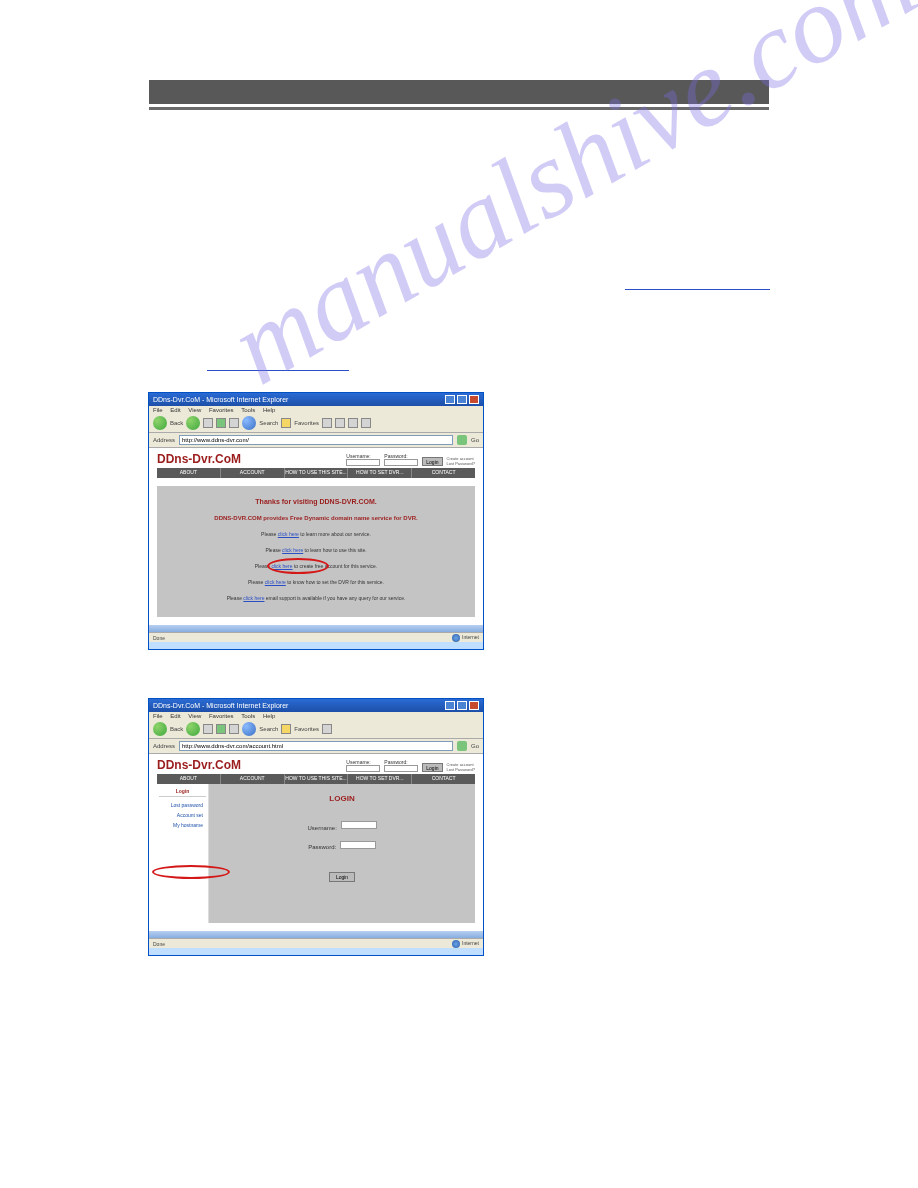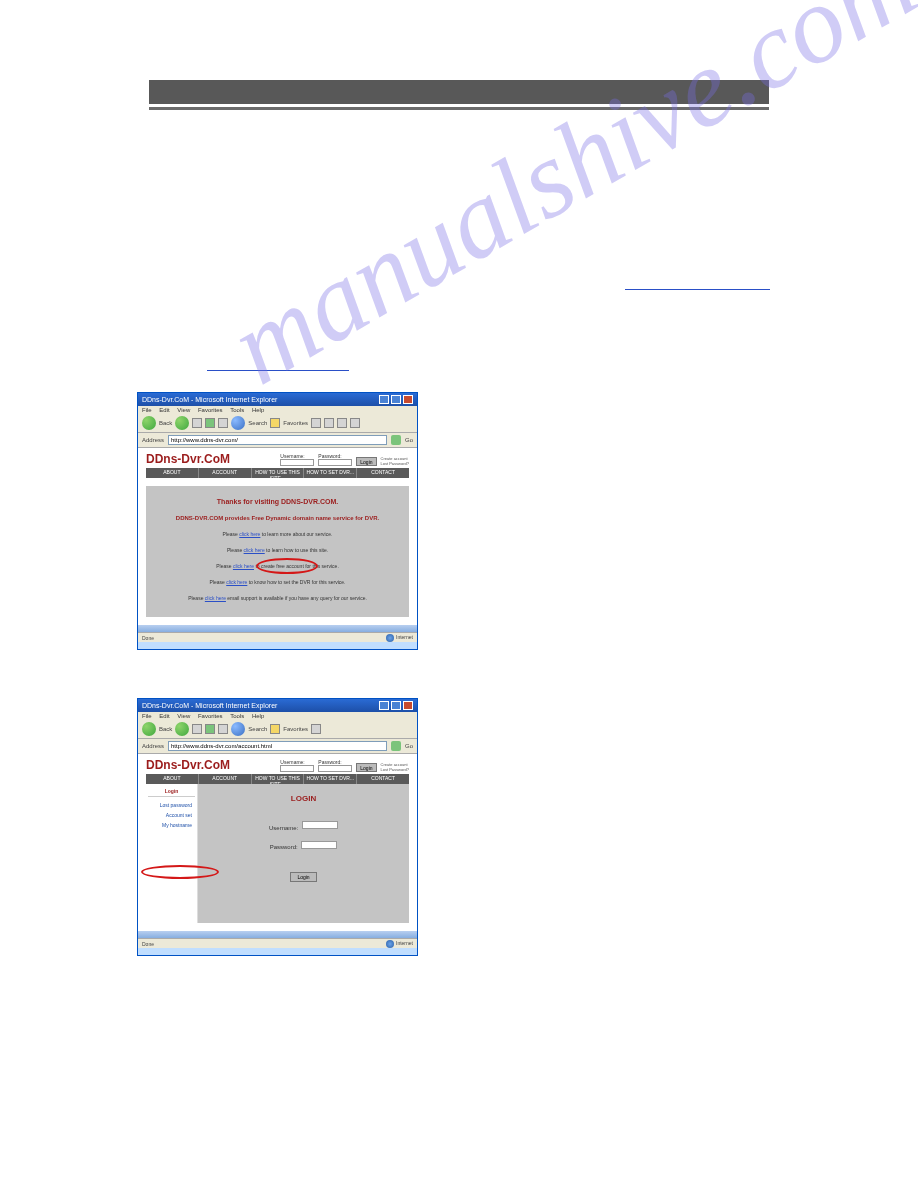--- a/index.html
+++ b/index.html
@@ -40,22 +40,22 @@
     position: absolute;
     color: #2a4fc7;
     font-size: 13px;
     border-bottom: 1px solid #2a4fc7;
     height: 1px;
   }
   .link1 { top: 289px; left: 625px; width: 145px; }
   .link2 { top: 370px; left: 207px; width: 142px; }
   .browser {
     position: absolute;
-    left: 137px;
-    width: 281px;
+    left: 148px;
+    width: 336px;
     background: #c0deff;
     border: 1px solid #0052c4;
     font-size: 6px;
   }
   .browser1 { top: 392px; height: 258px; }
   .browser2 { top: 698px; height: 258px; }
   .titlebar {
     background: linear-gradient(#2a6bd4, #1d4fa8);
     color: #fff;
     padding: 2px 4px;

